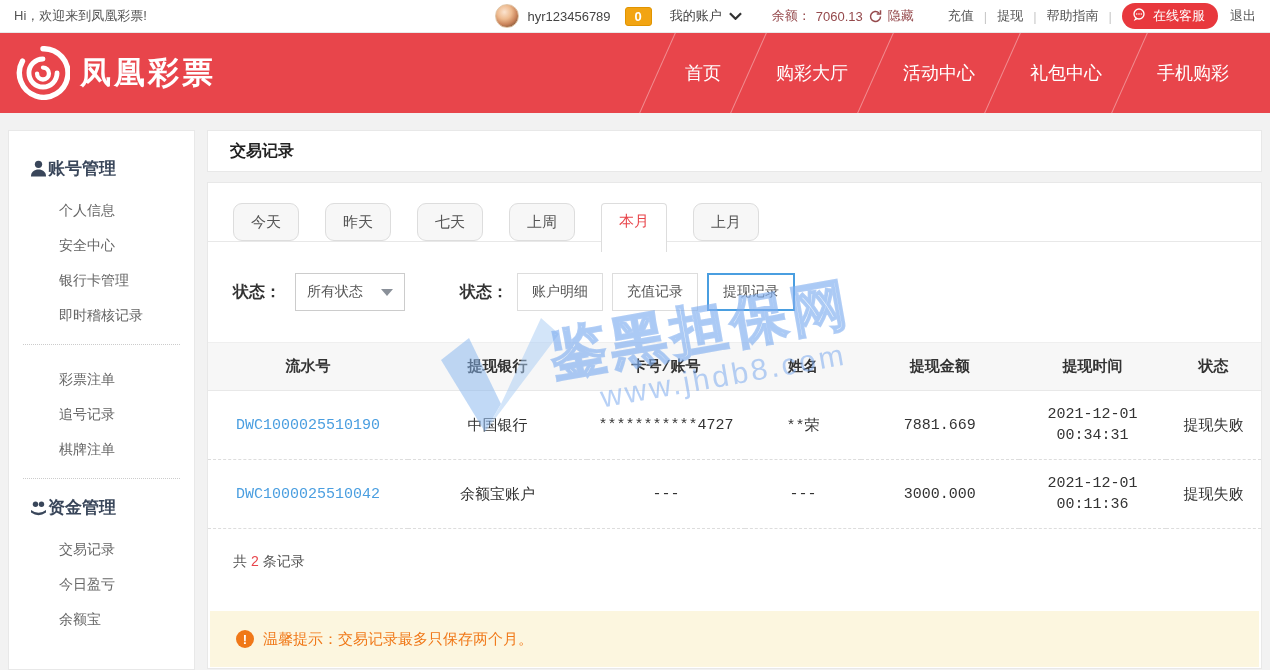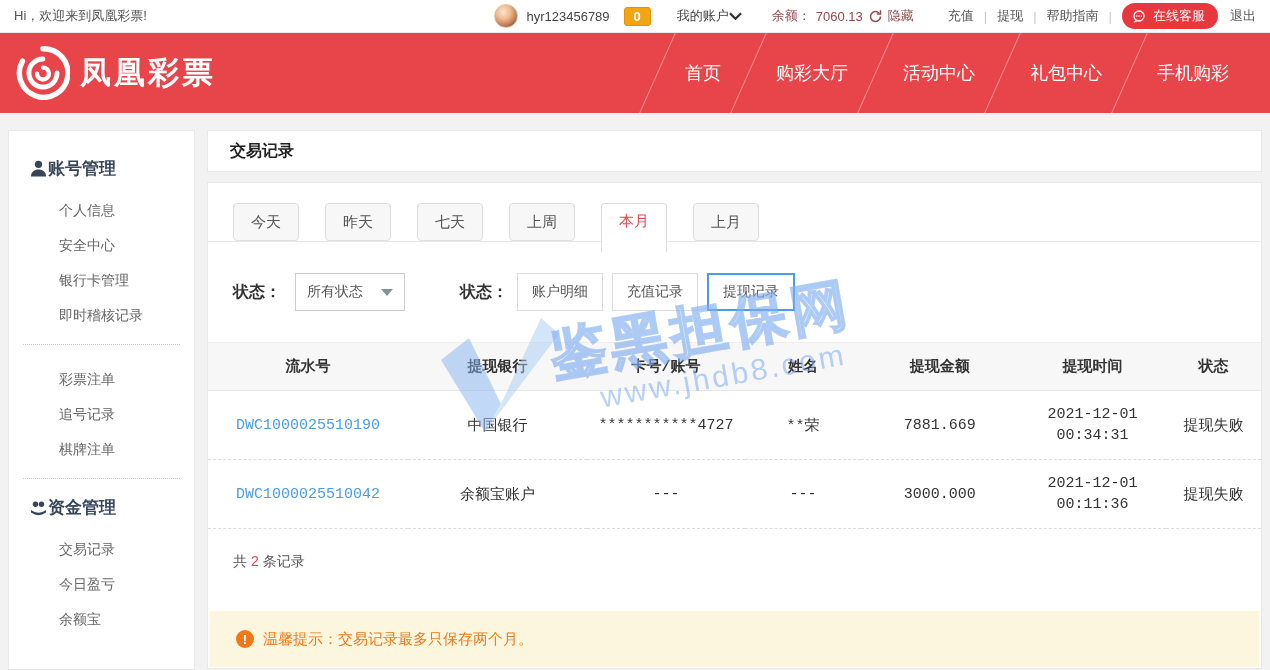--- a/index.html
+++ b/index.html
@@ -7,27 +7,27 @@
   body { font-family:"Liberation Sans","DejaVu Sans",sans-serif; background:#f2f2f2; position:relative; }
 
   
   .topbar { height:33px; background:#fff; border-bottom:1px solid #e9e9e9; display:flex; align-items:center; padding:0 14px; font-size:13px; color:#555; }
   .topbar-left { flex:1; }
   .topbar-right { display:flex; align-items:center; }
   .avatar { width:24px; height:24px; border-radius:50%; border:1px solid #e0c6a8;
             background:radial-gradient(circle at 38% 32%, #fbe3cf 0%, #eebb90 35%, #c9835a 62%, #8a5a3b 82%, #6b4226 100%); }
   .uname { margin:0 14px 0 8px; color:#444; }
   .badge { background:#f2a412; border:1px solid #e09400; color:#fff; font-weight:bold; border-radius:3px; padding:1px 9px; font-size:13px; cursor:pointer; }
-  .myacct { display:flex; align-items:center; margin-left:26px; color:#444; cursor:pointer; }
+  .myacct { display:flex; align-items:center; gap:7px; margin-left:18px; color:#444; cursor:pointer; }
   .balance { display:flex; align-items:center; gap:5px; margin-left:30px; color:#95494c; }
   .hide-link { cursor:pointer; }
   .toplinks { display:flex; align-items:center; margin-left:34px; }
   .toplink { color:#555; cursor:pointer; }
   .vsep { color:#c9c9c9; margin:0 10px; }
-  .cs-btn { background:#e8383d; color:#fff; border-radius:14px; padding:4px 13px 4px 9px; display:flex; align-items:flex-end; gap:6px; font-size:13px; cursor:pointer; margin-right:12px; }
+  .cs-btn { background:#e8383d; color:#fff; border-radius:14px; padding:4px 13px 4px 9px; display:flex; align-items:flex-start; gap:6px; font-size:13px; cursor:pointer; margin-right:12px; }
   .logout { color:#555; cursor:pointer; }
 
   
   .header { height:80px; background:#e8454b; display:flex; align-items:center; padding-left:16px; overflow:hidden; position:relative; }
   .brand { display:flex; align-items:center; gap:10px; cursor:pointer; }
   .brand-name { color:#fff; font-size:31px; font-weight:bold; letter-spacing:3px; }
   .nav { margin-left:auto; display:flex; align-items:center; height:80px; padding-right:14px; }
   .nav-item { color:#fff; font-size:18px; padding:0 27px; cursor:pointer; white-space:nowrap; }
   .nav-sep { width:1px; height:160px; background:rgba(255,255,255,.38); transform:rotate(24deg); flex-shrink:0; }
 
@@ -40,21 +40,21 @@
   .grp-items { padding-left:50px; margin-bottom:4px; }
   .side-item { font-size:14px; color:#666; line-height:35px; cursor:pointer; }
   .side-div { border-top:1px dotted #ccc; margin:11px 14px 17px; }
 
   
   .main { flex:1; display:flex; flex-direction:column; }
   .title-panel { background:#fff; border:1px solid #e8e8e8; height:42px; display:flex; align-items:center; padding-left:22px; font-size:16px; font-weight:bold; color:#222; }
   .panel { background:#fff; border:1px solid #e8e8e8; margin-top:10px; height:487px; }
 
   .tabs { display:flex; align-items:flex-start; gap:26px; padding:20px 25px 0; height:59px; border-bottom:1px solid #e8e8e8; }
-  .tab { min-width:66px; height:38px; display:flex; align-items:center; justify-content:center; background:#f7f7f7; border:1px solid #ddd; border-radius:4px; font-size:15px; color:#555; cursor:pointer; }
+  .tab { min-width:66px; height:38px; display:flex; align-items:center; justify-content:center; background:#f7f7f7; border:1px solid #ddd; border-radius:9px; font-size:15px; color:#555; cursor:pointer; }
   .tab.active { background:#fff; color:#e8454b; height:49px; align-items:flex-start; padding-top:8px; border-bottom:none; border-radius:4px 4px 0 0; position:relative; z-index:2; }
 
   .filter-row { height:100px; display:flex; align-items:center; padding:0 25px; }
   .flabel { font-size:16px; font-weight:bold; color:#333; }
   .dropdown { width:110px; height:38px; border:1px solid #ccc; display:flex; align-items:center; justify-content:space-between; padding:0 11px; margin-left:14px; font-size:14px; color:#555; cursor:pointer; background:#fff; }
   .caret { width:0; height:0; border-left:6px solid transparent; border-right:6px solid transparent; border-top:7px solid #8a9099; }
   .flabel2 { margin-left:55px; }
   .fbtn { height:38px; padding:0 14px; border:1px solid #ddd; background:#fff; font-size:14px; color:#555; margin-left:9px; display:flex; align-items:center; cursor:pointer; }
   .fbtn.active { border:2px solid #4a9ee0; }
 

